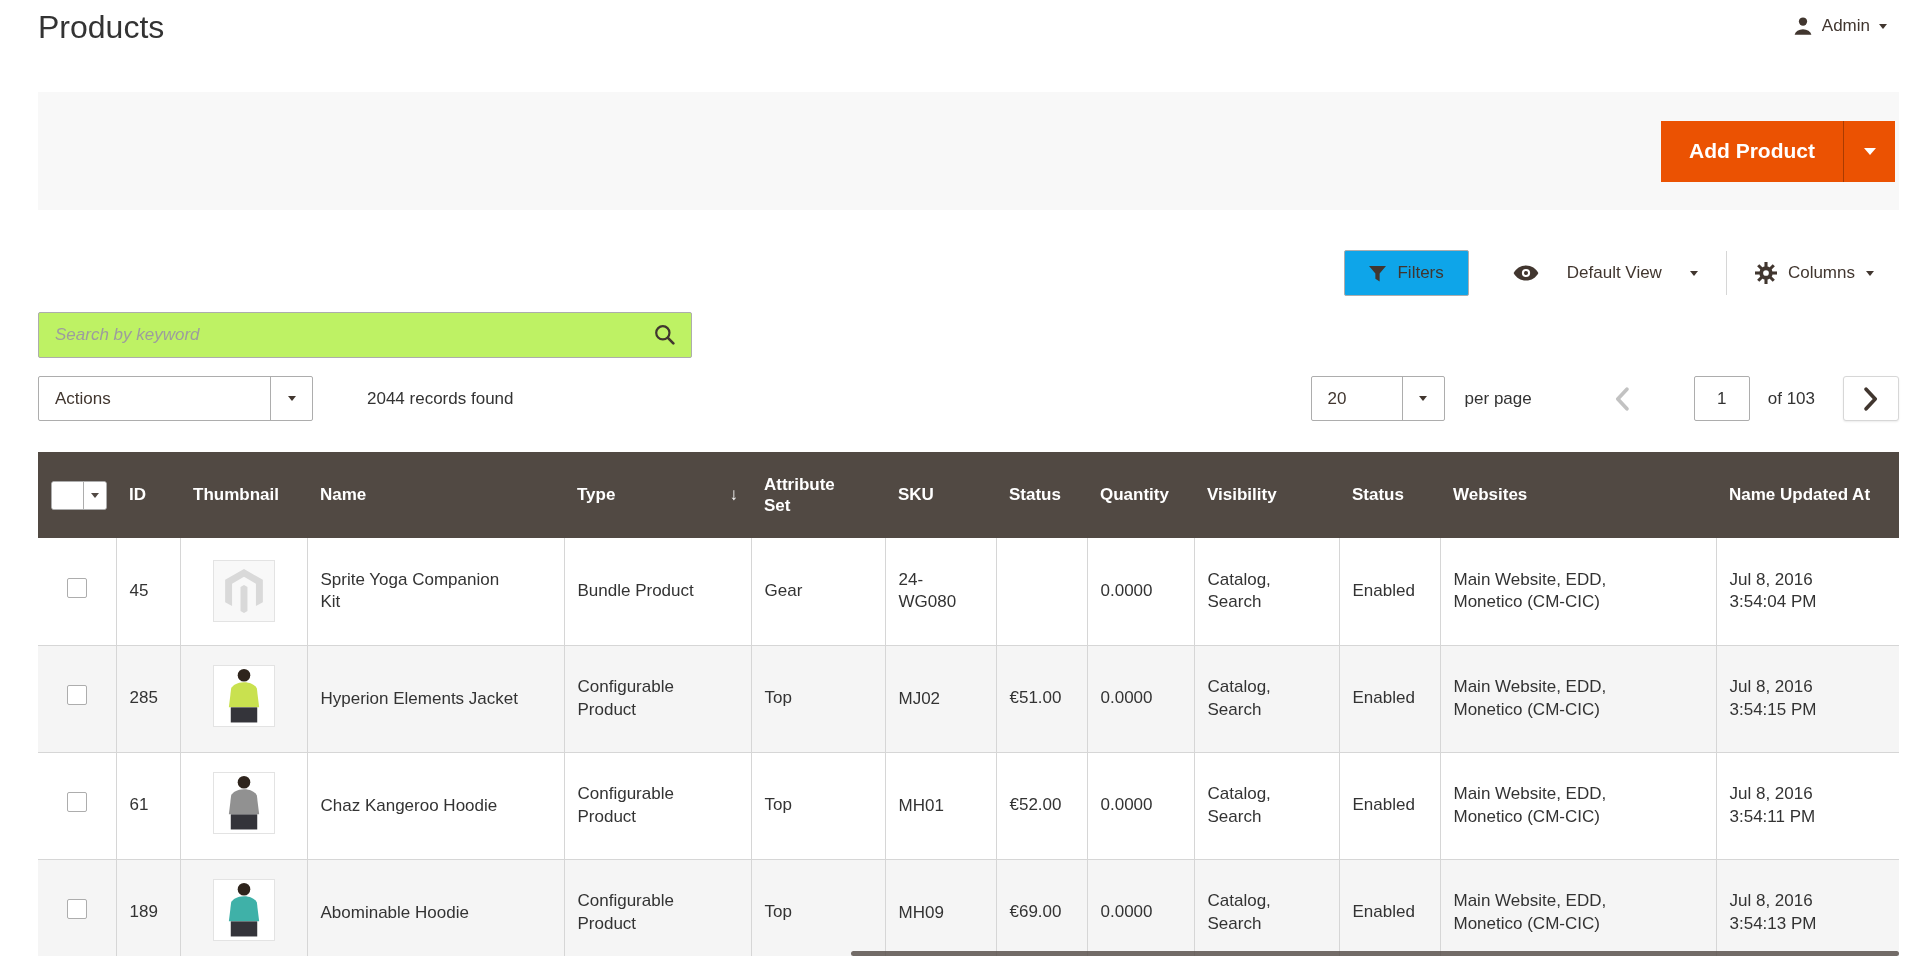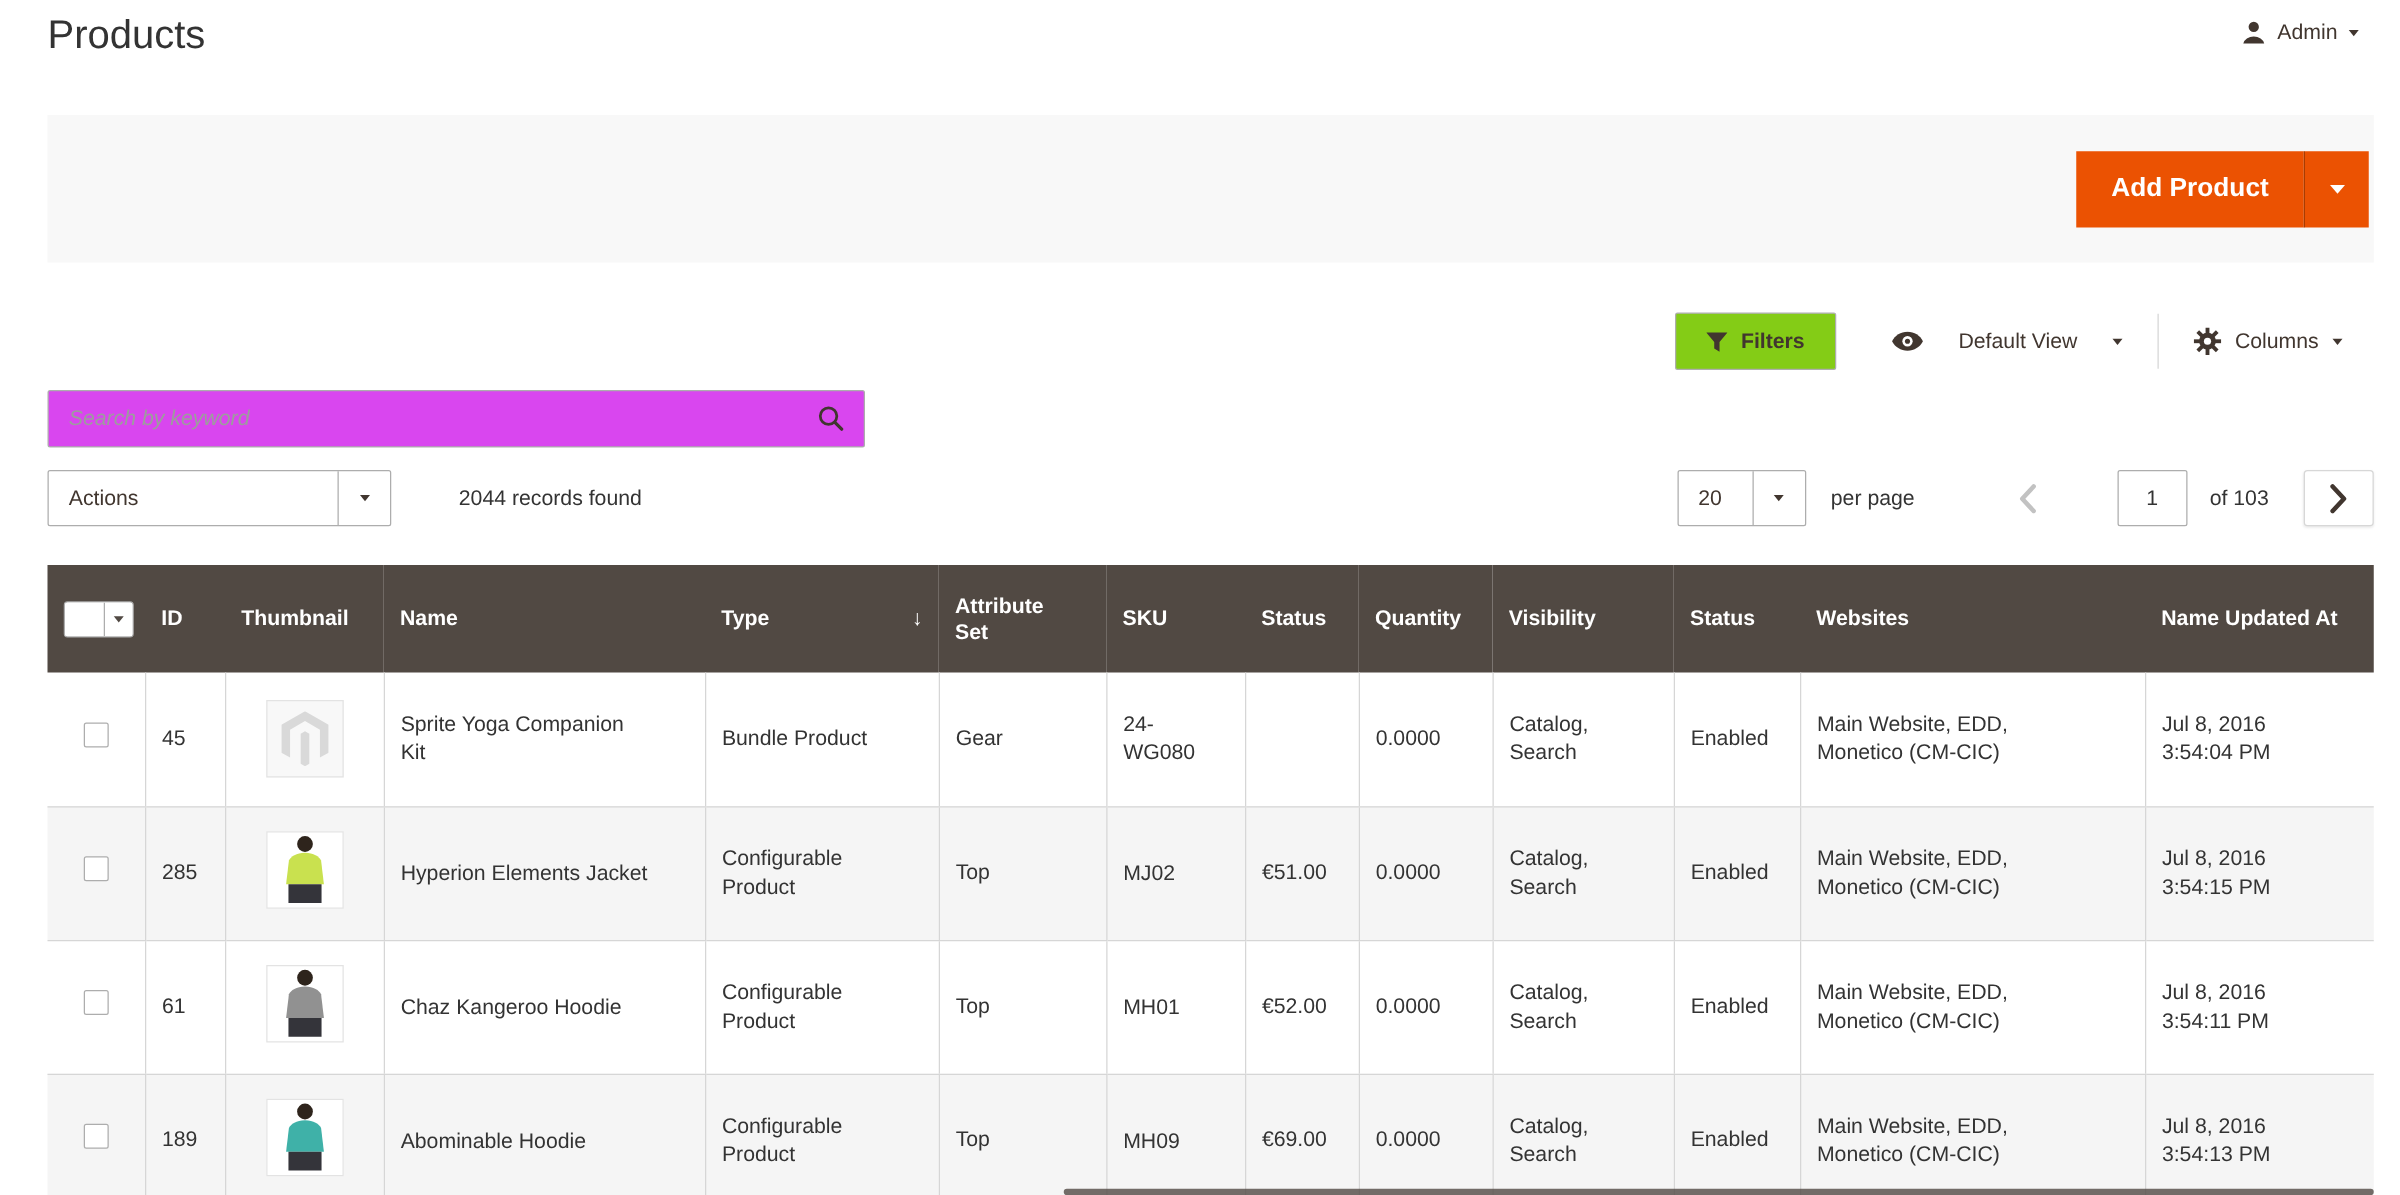--- a/index.html
+++ b/index.html
@@ -19,40 +19,40 @@
   
   .page-actions{height:118px;background:#f8f8f8;display:flex;align-items:center;justify-content:flex-end;padding-right:4px}
   .add-split{display:flex;height:61px}
   .add-main{background:var(--accent,#eb5202);color:#fff;font-size:21px;font-weight:700;padding:0 28px;
     border:none;cursor:pointer;font-family:inherit}
   .add-caret{width:52px;background:var(--accent,#eb5202);border:none;border-left:1px solid rgba(0,0,0,.28);
     display:flex;align-items:center;justify-content:center;cursor:pointer}
 
   
   .grid-toolbar{margin-top:40px;height:46px;display:flex;align-items:center;justify-content:flex-end;padding-right:25px}
-  .filters-btn{display:flex;align-items:center;gap:11px;height:46px;padding:0 24px;background:#84cc16;
-    border:1px solid #adadad;border-radius:2px;font-size:17px;font-weight:700;color:#41362f;cursor:pointer;font-family:inherit}
+  .filters-btn{display:flex;align-items:center;gap:11px;height:46px;padding:0 24px;background:#0ea5e9;
+    border:1px solid #adadad;border-radius:2px;font-size:17px;font-weight:400;color:#41362f;cursor:pointer;font-family:inherit}
   .view-control{display:flex;align-items:center;gap:28px;margin-left:44px;cursor:pointer;color:#41362f}
   .toolbar-divider{width:1px;height:44px;background:#d6d6d6;margin:0 28px}
   .columns-control{display:flex;align-items:center;gap:11px;cursor:pointer;color:#41362f}
 
   
   .search-row{margin-top:16px}
   .search-box{position:relative;width:654px;height:46px}
   .search-input{width:100%;height:100%;border:1px solid #adadad;border-radius:2px;padding:0 56px 0 16px;
-    font-size:17px;font-family:inherit;color:#333;background:#d946ef}
+    font-size:17px;font-family:inherit;color:#333;background:#bef264}
   .search-input::placeholder{color:#9d9d9d;font-style:italic}
   .search-icon{position:absolute;right:17px;top:12px;cursor:pointer}
 
   
   .controls-row{margin-top:18px;display:flex;align-items:center;justify-content:space-between}
   .left-controls,.right-controls{display:flex;align-items:center}
   .select-like{display:flex;align-items:stretch;height:45px;background:#fff;border:1px solid #adadad;border-radius:2px;cursor:pointer}
   .actions-select{width:275px}
-  .perpage-select{width:103px}
+  .perpage-select{width:134px}
   .select-value{flex:1;display:flex;align-items:center;padding:0 16px;font-size:17px;color:#41362f}
   .select-caret-box{width:42px;border-left:1px solid #adadad;display:flex;align-items:center;justify-content:center}
   .records-found{margin-left:54px;font-size:17px;color:#333}
   .perpage-label{margin-left:20px;font-size:17px}
   .pg-prev{margin-left:62px;width:56px;height:45px;display:flex;align-items:center;justify-content:center;
     background:transparent;border:none;border-radius:3px}
   .pg-input{margin-left:44px;width:56px;height:45px;border:1px solid #adadad;border-radius:2px;text-align:center;
     font-size:17px;font-family:inherit;color:#333}
   .pg-total{margin-left:18px;font-size:17px}
   .pg-next{margin-left:28px;width:56px;height:45px;display:flex;align-items:center;justify-content:center;background:#fff;

